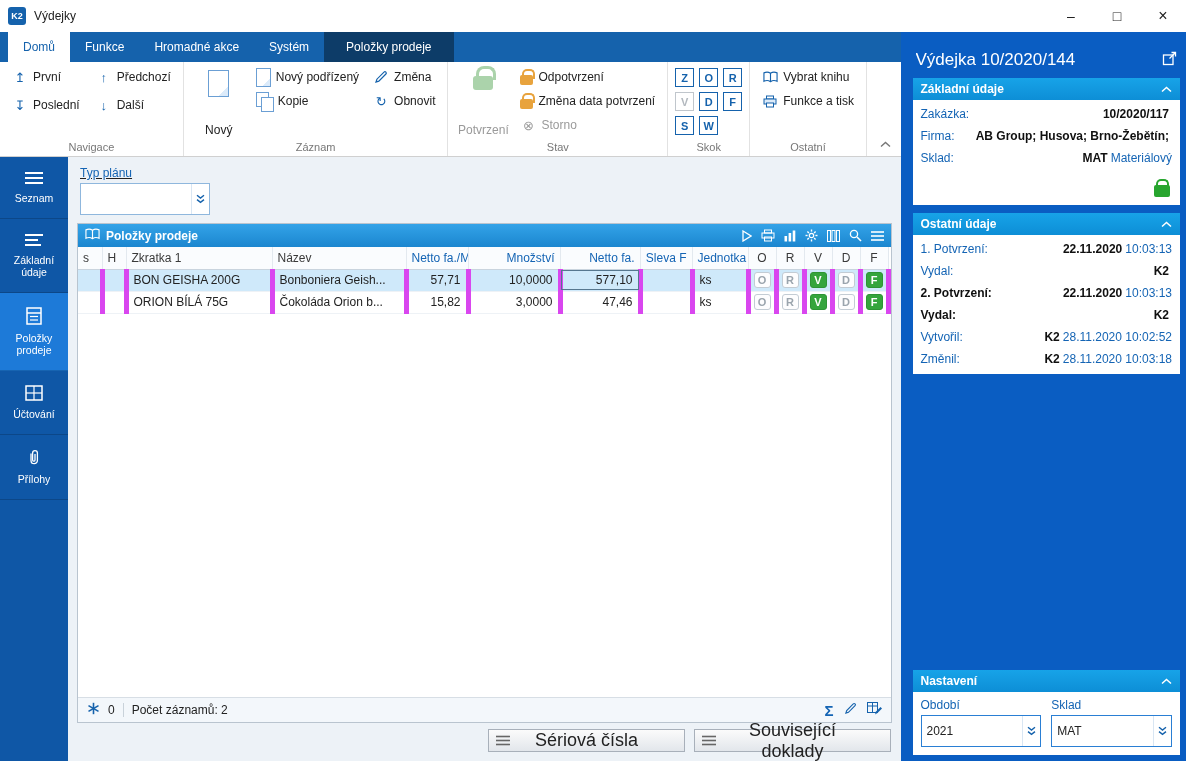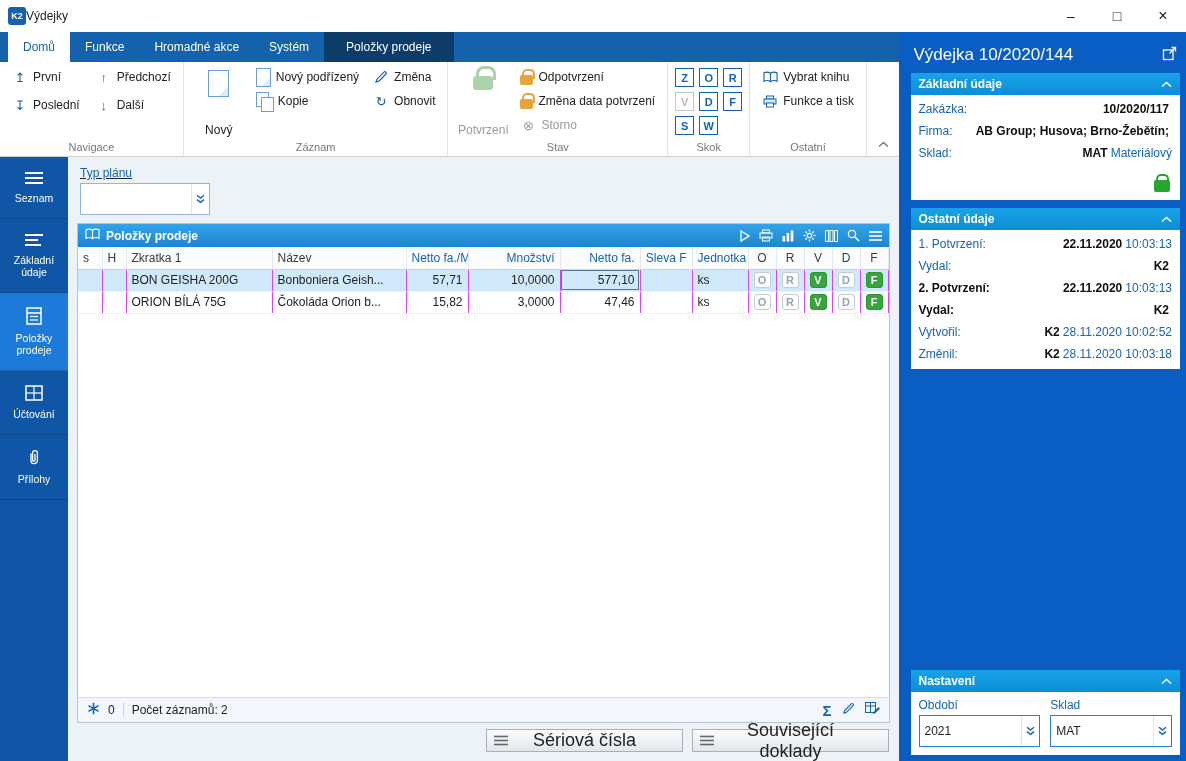--- a/index.html
+++ b/index.html
@@ -3,21 +3,21 @@
 <meta charset="utf-8">
 <style>
   * { margin:0; padding:0; box-sizing:border-box; }
   html,body { width:1186px; height:761px; }
   body { font-family:"Liberation Sans",sans-serif; font-size:12px; color:#222; background:#fff; }
   .window { width:1186px; height:761px; display:flex; flex-direction:column; overflow:hidden; background:#fff; }
 
   
   .titlebar { flex:0 0 32px; display:flex; align-items:center; padding-left:8px; background:#fff; }
   .app-logo { width:18px; height:18px; background:#1562ac; color:#fff; border-radius:3px; font-size:9px; font-weight:bold; display:flex; align-items:center; justify-content:center; }
-  .win-title { }
+  .win-title { margin-left:8px; }
   .win-controls { margin-left:auto; display:flex; height:100%; }
   .win-btn { width:46px; display:flex; align-items:center; justify-content:center; font-size:14px; color:#222; }
 
   
   .content-row { flex:1; display:flex; min-height:0; }
   .left-col { flex:0 0 898px; display:flex; flex-direction:column; min-height:0; }
 
   
   .tabbar { flex:0 0 30px; background:#1562ac; display:flex; padding-left:8px; }
   .tab { color:#fff; padding:0 15px; line-height:30px; white-space:nowrap; }
@@ -73,41 +73,41 @@
   .panel { flex:1; margin:0 9px; border:1px solid #b9c4cf; background:#fff; display:flex; flex-direction:column; min-height:0; }
   .panel-header { flex:0 0 23px; background:linear-gradient(#33a3e8,#1b86cf); color:#fff; display:flex; align-items:center; gap:6px; padding:0 7px; }
   .panel-title { font-weight:bold; }
   .panel-tools { margin-left:auto; display:flex; align-items:center; gap:9px; }
   .panel-tools svg { display:block; }
 
   table { border-collapse:collapse; table-layout:fixed; width:100%; }
   th { height:22px; font-weight:normal; background:#fafcfe; border-bottom:1px solid #c9d4de; border-right:1px solid #e3e9ef; color:#3a3a3a; padding:0 5px; white-space:nowrap; overflow:hidden; text-align:left; }
   th.num { color:#1464b4; text-align:right; }
   th.ctr { text-align:center; padding:0; }
-  td { height:22px; border-right:1px solid #d946ef; border-bottom:1px solid #eef2f6; padding:0 5px; white-space:nowrap; overflow:hidden; }
+  td { height:22px; border-right:5px solid #d946ef; border-bottom:1px solid #eef2f6; padding:0 5px; white-space:nowrap; overflow:hidden; }
   td.num { text-align:right; }
   td.ctr { text-align:center; padding:0; }
   tr.selected td { background:#cfe9fa; }
   td.cell-focus { outline:1px solid #56778f; outline-offset:-2px; }
   .badge { display:inline-flex; width:17px; height:16px; align-items:center; justify-content:center; border-radius:3px; font-size:11px; font-weight:bold; border:1px solid #c3ccd4; color:#9aa4ad; background:#fdfdfe; }
   .badge.on { background:#35a53c; border-color:#2e9434; color:#fff; }
 
   .panel-fill { flex:1; background:#fff; }
   .panel-status { flex:0 0 25px; background:#f3f7fb; border-top:1px solid #d7dee5; display:flex; align-items:center; gap:8px; padding:0 9px; }
   .vsep { width:1px; height:14px; background:#c9d2da; }
   .status-right { margin-left:auto; display:flex; align-items:center; gap:10px; color:#1464b4; }
   .sigma { font-size:15px; font-weight:bold; color:#1464b4; }
 
   .main-footer { flex:0 0 38px; display:flex; justify-content:flex-end; gap:9px; padding:6px 10px 0; }
   .footer-btn { width:197px; height:23px; border:1px solid #a8b0ba; background:linear-gradient(#fbfbfb,#e2e6eb); display:flex; align-items:center; font-family:inherit; font-size:18px; color:#222; }
   .footer-btn .flabel2 { flex:1; text-align:center; margin-right:20px; }
   .menu-icon { margin-left:7px; display:inline-flex; }
 
   
-  .right-panel { flex:1; background:#0a5dc2; display:flex; flex-direction:column; padding:4px 6px 6px 12px; min-height:0; }
+  .right-panel { flex:1; background:#0a5dc2; display:flex; flex-direction:column; padding:9px 6px 6px 12px; min-height:0; }
   .rp-title-row { display:flex; align-items:center; color:#fff; padding:9px 3px 8px 3px; }
   .rp-title { font-size:17px; flex:1; white-space:nowrap; overflow:hidden; }
   .rp-section { margin-bottom:8px; }
   .rp-sec-header { height:22px; background:linear-gradient(#17a3e8,#0d8ed6); color:#fff; font-weight:bold; display:flex; align-items:center; padding:0 8px; }
   .rp-sec-header .chev { margin-left:auto; display:inline-flex; }
   .rp-sec-body { background:#fff; padding:3px 8px 4px; }
   .frow { display:flex; align-items:center; height:22px; }
   .flabel { color:#1464b4; white-space:nowrap; }
   .fval { margin-left:auto; text-align:right; white-space:nowrap; overflow:hidden; }
   .fv1 { font-weight:bold; color:#101010; }

